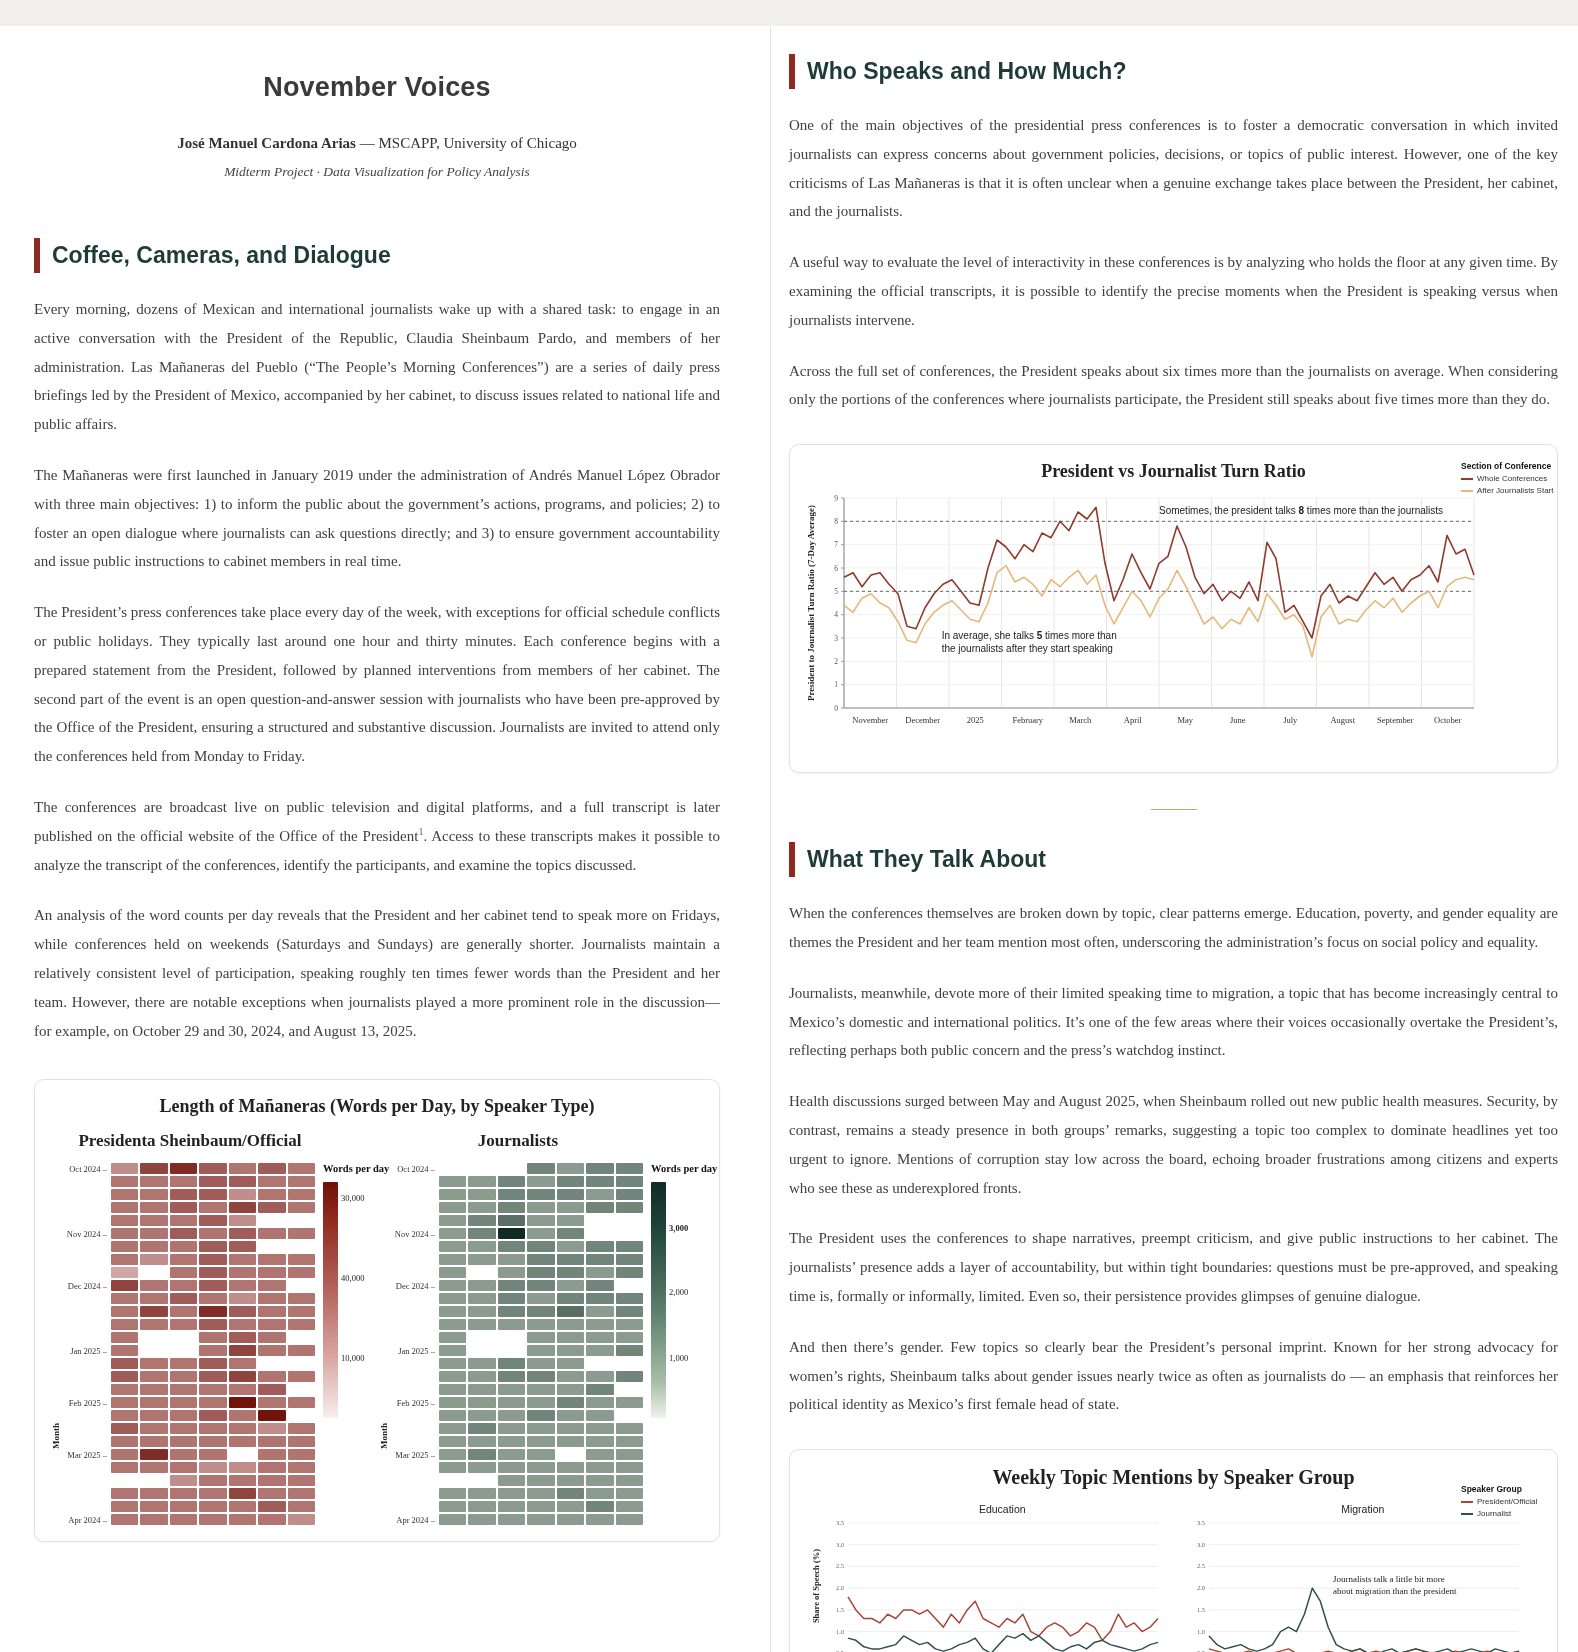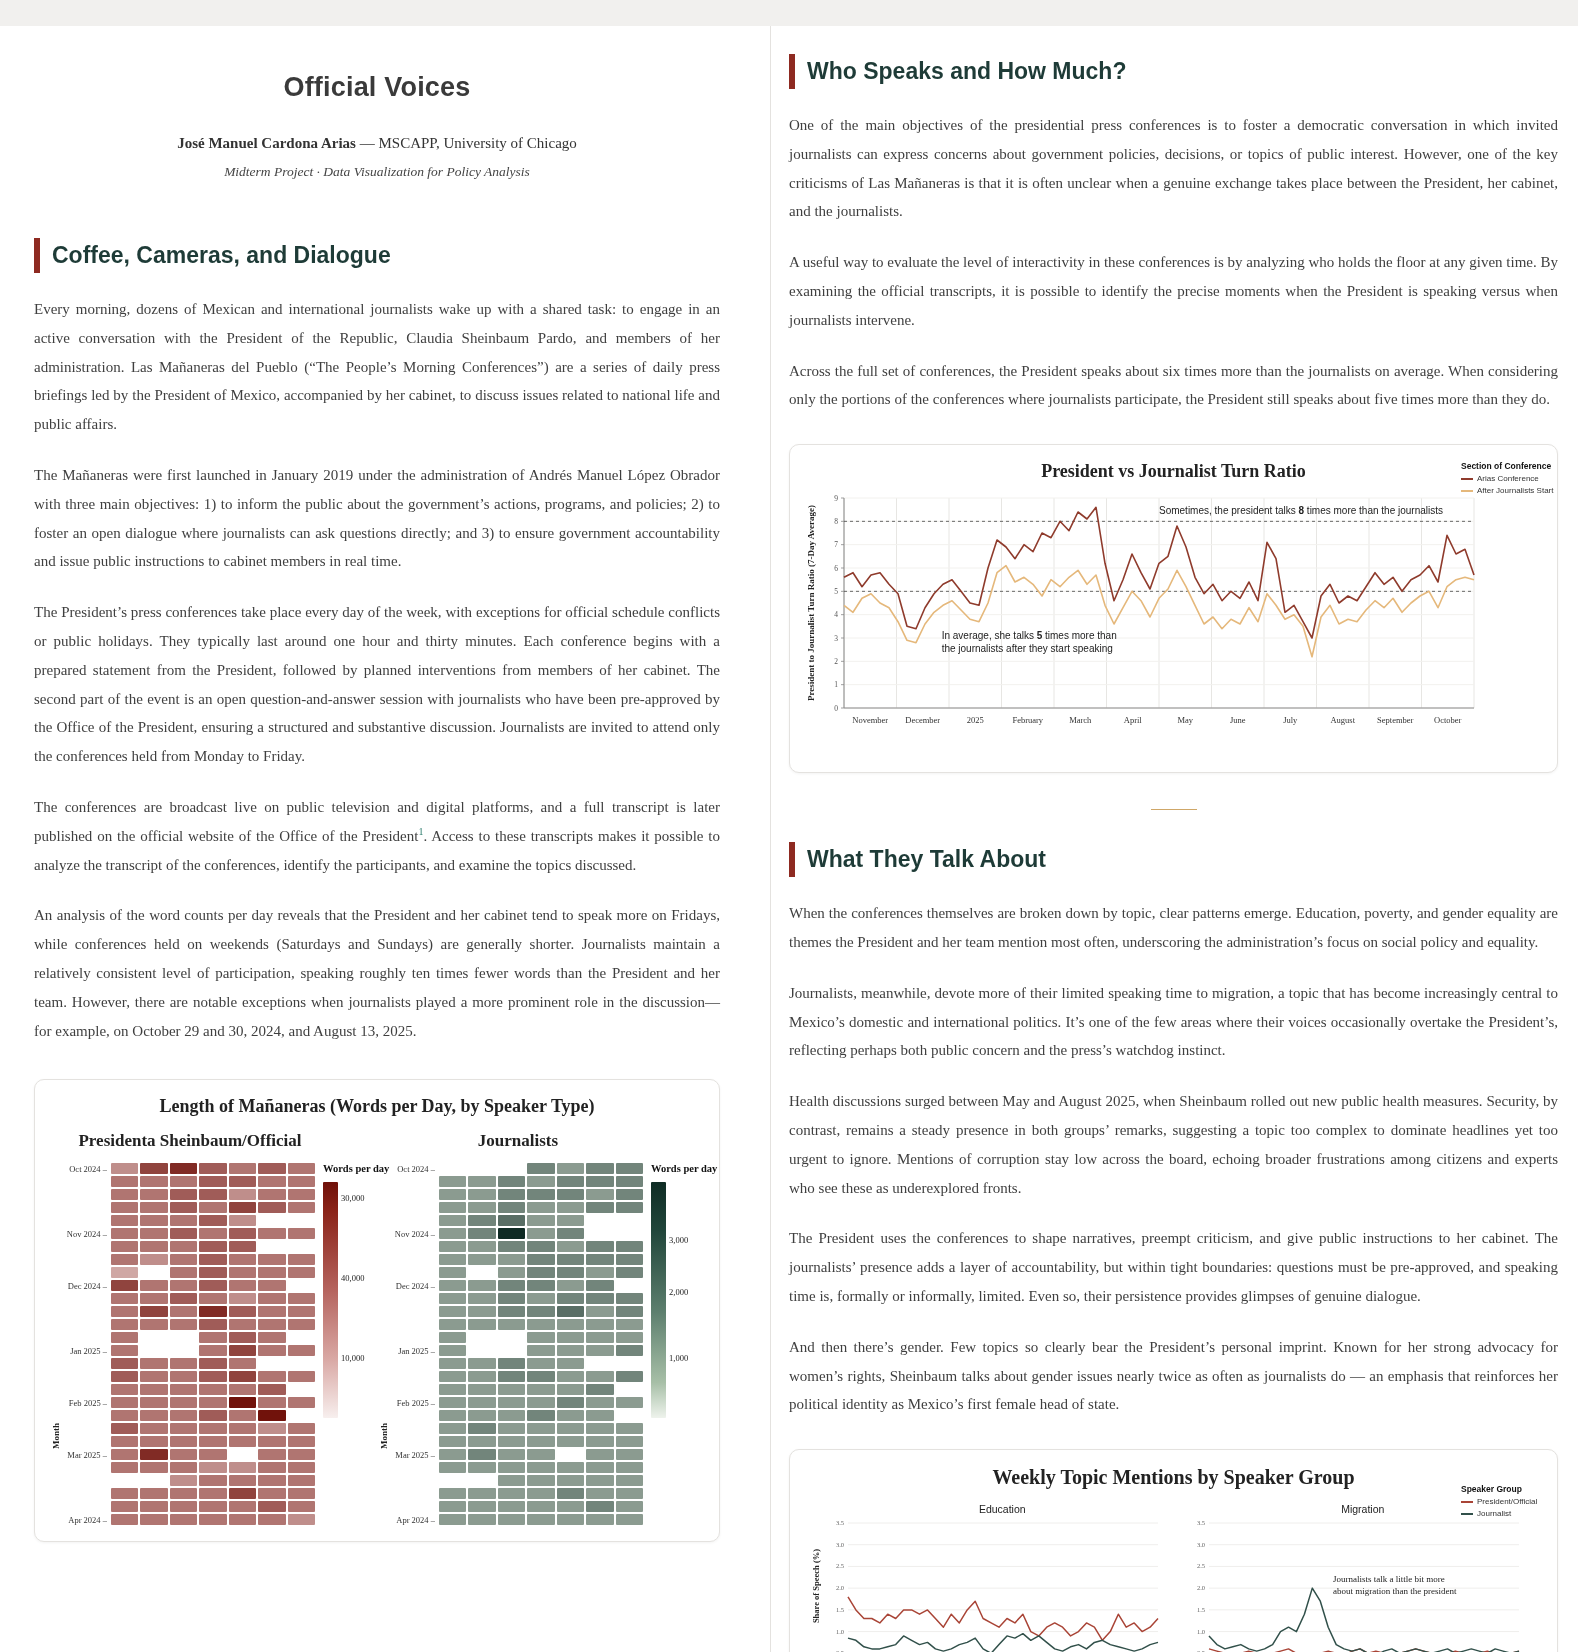--- a/index.html
+++ b/index.html
@@ -63,21 +63,21 @@
   .topic-title { font-family:"Liberation Sans", sans-serif; font-size:10.5px; color:#222; text-align:center; margin-top:8px; }
 </style>
 </head>
 <body>
 
 <div class="topstrip"></div>
 
 <div class="columns">
 
   <div class="col-left">
-    <h1 class="main-title">Official Voices</h1>
+    <h1 class="main-title">November Voices</h1>
     <div class="author-line"><b>José Manuel Cardona Arias</b><span> — MSCAPP, University of Chicago</span></div>
     <div class="project-line">Midterm Project · Data Visualization for Policy Analysis</div>
 
     <h2 class="sec">Coffee, Cameras, and Dialogue</h2>
     <p class="body">Every morning, dozens of Mexican and international journalists wake up with a shared task: to engage in an active conversation with the President of the Republic, Claudia Sheinbaum Pardo, and members of her administration. Las Mañaneras del Pueblo (“The People’s Morning Conferences”) are a series of daily press briefings led by the President of Mexico, accompanied by her cabinet, to discuss issues related to national life and public affairs.</p>
     <p class="body">The Mañaneras were first launched in January 2019 under the administration of Andrés Manuel López Obrador with three main objectives: 1) to inform the public about the government’s actions, programs, and policies; 2) to foster an open dialogue where journalists can ask questions directly; and 3) to ensure government accountability and issue public instructions to cabinet members in real time.</p>
     <p class="body">The President’s press conferences take place every day of the week, with exceptions for official schedule conflicts or public holidays. They typically last around one hour and thirty minutes. Each conference begins with a prepared statement from the President, followed by planned interventions from members of her cabinet. The second part of the event is an open question-and-answer session with journalists who have been pre-approved by the Office of the President, ensuring a structured and substantive discussion. Journalists are invited to attend only the conferences held from Monday to Friday.</p>
     <p class="body"><span>The conferences are broadcast live on public television and digital platforms, and a full transcript is later published on the official website of the Office of the President</span><sup class="fn">1</sup><span>. Access to these transcripts makes it possible to analyze the transcript of the conferences, identify the participants, and examine the topics discussed.</span></p>
     <p class="body">An analysis of the word counts per day reveals that the President and her cabinet tend to speak more on Fridays, while conferences held on weekends (Saturdays and Sundays) are generally shorter. Journalists maintain a relatively consistent level of participation, speaking roughly ten times fewer words than the President and her team. However, there are notable exceptions when journalists played a more prominent role in the discussion—for example, on October 29 and 30, 2024, and August 13, 2025.</p>
 
@@ -511,21 +511,21 @@
                 <div class="hm-cell" style="background: rgb(139, 155, 144);"></div>
                 <div class="hm-cell" style="background: rgb(139, 155, 144);"></div>
                 <div class="hm-cell" style="background: rgb(139, 155, 144);"></div>
                 <div class="hm-cell" style="background: rgb(139, 155, 144);"></div>
                 <div class="hm-cell" style="background: rgb(139, 155, 144);"></div>
                 <div class="hm-cell" style="background: rgb(139, 155, 144);"></div>
               </div>
             <div class="hm-legend">
                 <div class="hm-legend-title">Words per day</div>
                 <div class="hm-bar green"></div>
-                <div class="hm-tick" style="top: 72px;">3,000</div>
+                <div class="hm-tick" style="top: 60px; font-weight: bold;">3,000</div>
                 <div class="hm-tick" style="top: 124px;">2,000</div>
                 <div class="hm-tick" style="top: 190px;">1,000</div>
               </div>
           </div>
         </div>
       </div>
     </div>
   </div>
 
   <div class="col-right">
@@ -603,21 +603,21 @@
             <text x="643.75" y="235" text-anchor="middle" font-size="8.5" font-family="Liberation Serif, serif" fill="#333">October</text>
             <text x="355" y="26.333333333333343" font-size="10" font-family="Liberation Sans, sans-serif" fill="#222">Sometimes, the president talks <tspan font-weight="bold">8</tspan> times more than the journalists</text>
             <text x="137.65" y="151.16666666666669" font-size="10" font-family="Liberation Sans, sans-serif" fill="#222">In average, she talks <tspan font-weight="bold">5</tspan> times more than<tspan x="137.65" dy="13">the journalists after they start speaking</tspan></text>
             <text transform="translate(10,115) rotate(-90)" text-anchor="middle" font-size="9" font-weight="bold" font-family="Liberation Serif, serif" fill="#222">President to Journalist Turn Ratio (7-Day Average)</text>
           </svg>
         </div>
       <div class="legend-float">
         <div class="lt">Section of Conference</div>
         <div class="legend-item">
             <span class="legend-dash" style="background:#8f3b2c"></span>
-            <span class="lab">Arias Conference</span>
+            <span class="lab">Whole Conferences</span>
           </div>
         <div class="legend-item">
             <span class="legend-dash" style="background:#e5b87b"></span>
             <span class="lab">After Journalists Start</span>
           </div>
       </div>
     </div>
 
     <div class="divider"></div>
 

